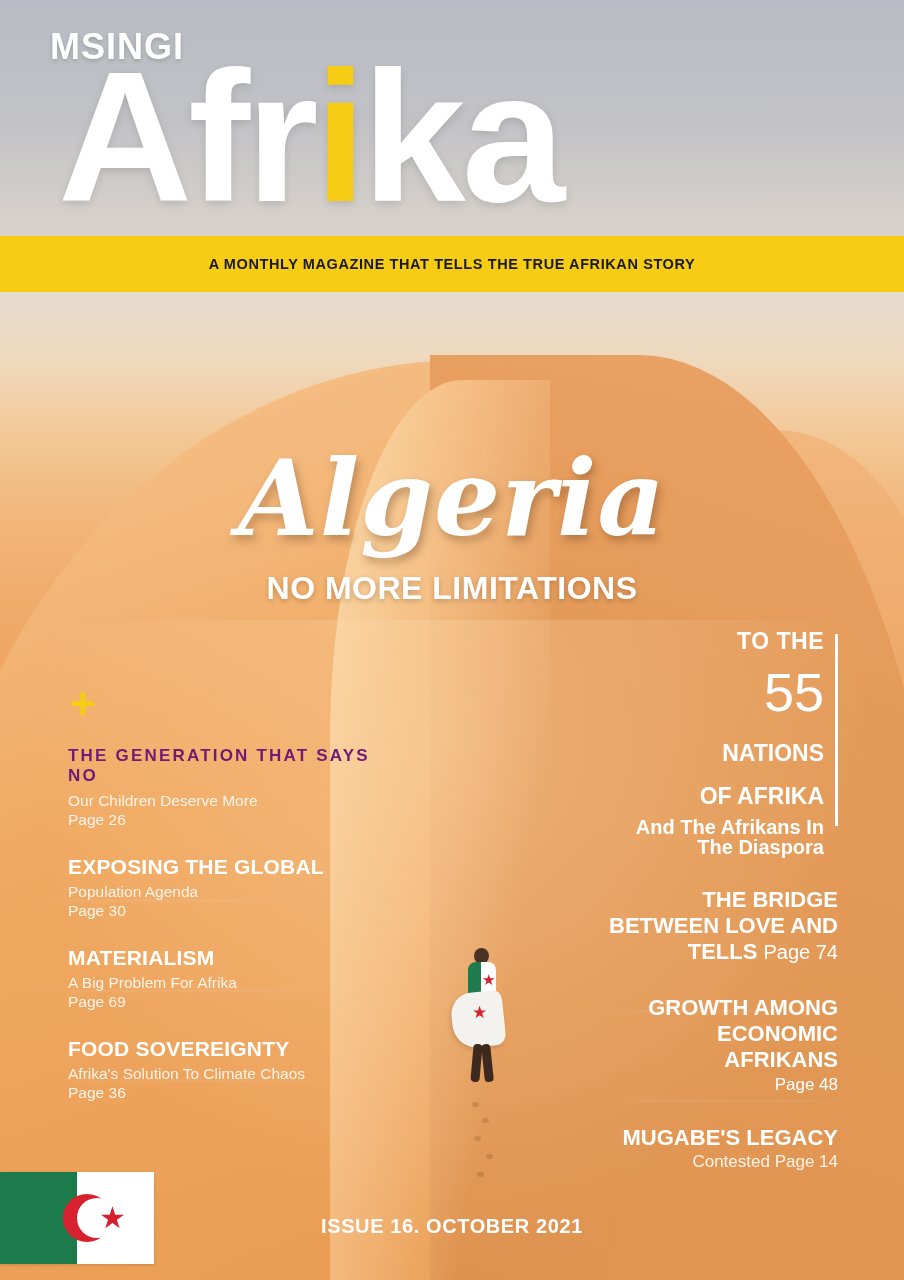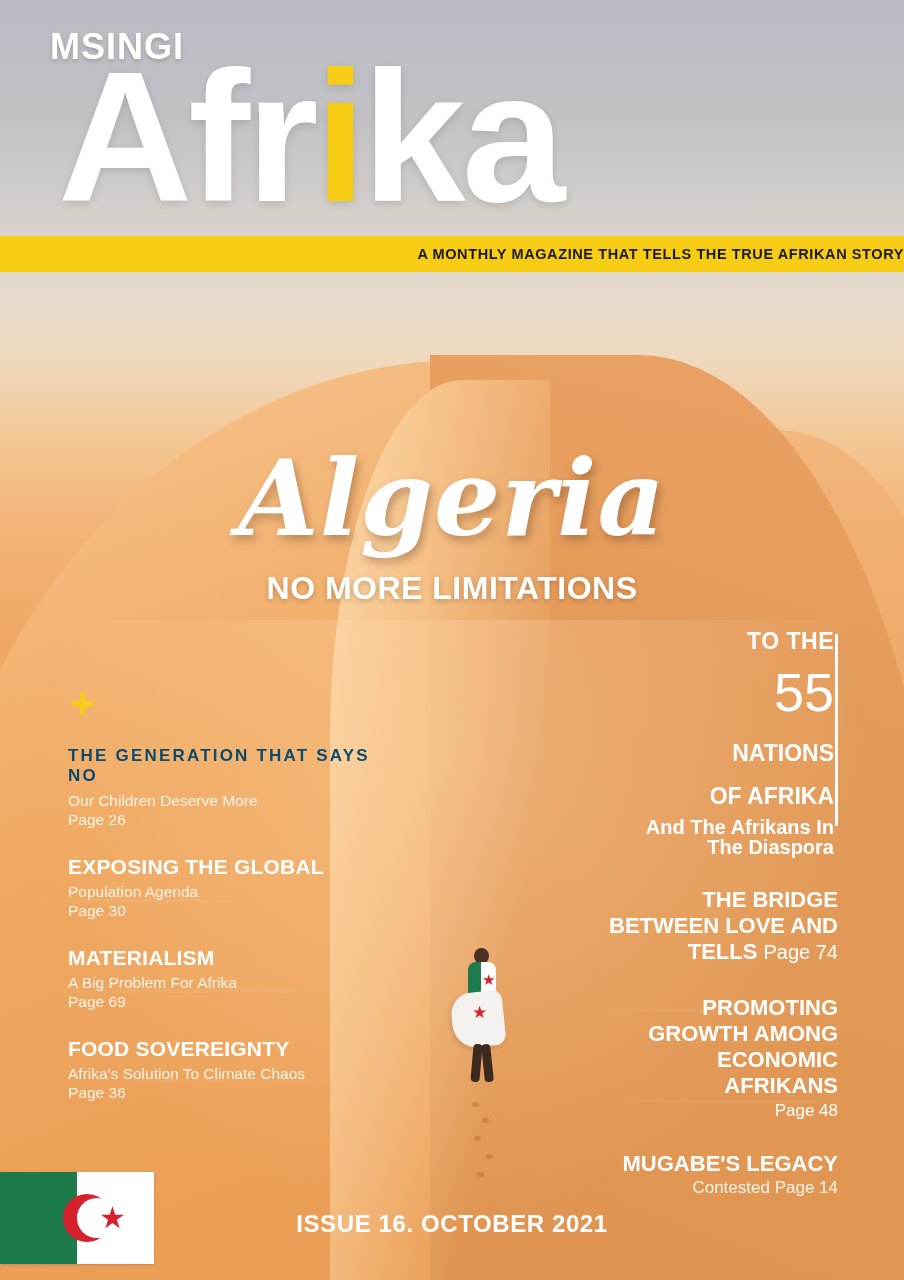--- a/index.html
+++ b/index.html
@@ -168,25 +168,25 @@
     letter-spacing: -4px;
     font-family: "Liberation Sans", sans-serif;
     text-shadow: 0 3px 8px rgba(0,0,0,.12);
   }
   .afrika .dot-i {
     color: #f7cc15;
   }
   .tagline-bar {
     position: absolute;
     left: 0; right: 0; top: 236px;
-    height: 36px;
+    height: 56px;
     background: #f7cc15;
     display: flex;
     align-items: center;
-    justify-content: flex-end;
+    justify-content: center;
   }
   .tagline {
     color: #1a1a1a;
     font-size: 14.5px;
     font-weight: bold;
     letter-spacing: .6px;
     font-family: "Liberation Sans", sans-serif;
   }
 
   
@@ -229,21 +229,21 @@
     font-size: 44px;
     font-weight: bold;
     line-height: 32px;
     margin-left: 2px;
   }
   .lead-head {
     margin-top: 26px;
     font-size: 17px;
     font-weight: bold;
     letter-spacing: 2.2px;
-    color: #0c4a6e;
+    color: #701a75;
   }
   .item {
     margin-top: 26px;
   }
   .item-title {
     font-size: 21px;
     font-weight: bold;
     color: #ffffff;
     letter-spacing: .2px;
   }
@@ -263,21 +263,21 @@
   .right-col {
     position: absolute;
     right: 66px;
     top: 628px;
     width: 300px;
     text-align: right;
     color: #ffffff;
   }
   .nations-block {
     position: relative;
-    padding-right: 4px;
+    padding-right: 14px;
   }
   .nations-rule {
     position: absolute;
     right: 0; top: 6px;
     width: 3px; height: 192px;
     background: #ffffff;
   }
   .to-the {
     font-size: 23px;
     font-weight: bold;
@@ -359,21 +359,21 @@
     color: #d7212f;
     font-size: 30px;
     line-height: 30px;
   }
   .issue {
     position: absolute;
     left: 0; right: 0;
     bottom: 42px;
     text-align: center;
     color: #ffffff;
-    font-size: 24px;
+    font-size: 20px;
     font-weight: bold;
     letter-spacing: .6px;
   }
 </style>
 </head>
 <body>
 
 <div class="cover">
 
   <div class="bg">
@@ -453,21 +453,20 @@
       <div class="diaspora" style="margin-top:0">The Diaspora</div>
     </div>
 
     <div class="r-item">
       <div class="r-title">THE BRIDGE</div>
       <div class="r-title">BETWEEN LOVE AND</div>
       <div class="r-title"><span>TELLS</span> <span class="pg">Page 74</span></div>
     </div>
 
     <div class="r-item">
-      <div class="r-title">PROMOTING</div>
       <div class="r-title">GROWTH AMONG</div>
       <div class="r-title">ECONOMIC</div>
       <div class="r-title">AFRIKANS</div>
       <div class="r-page">Page 48</div>
     </div>
 
     <div class="r-item">
       <div class="r-title">MUGABE'S LEGACY</div>
       <div class="r-sub" style="margin-top:0">Contested Page  14</div>
     </div>

